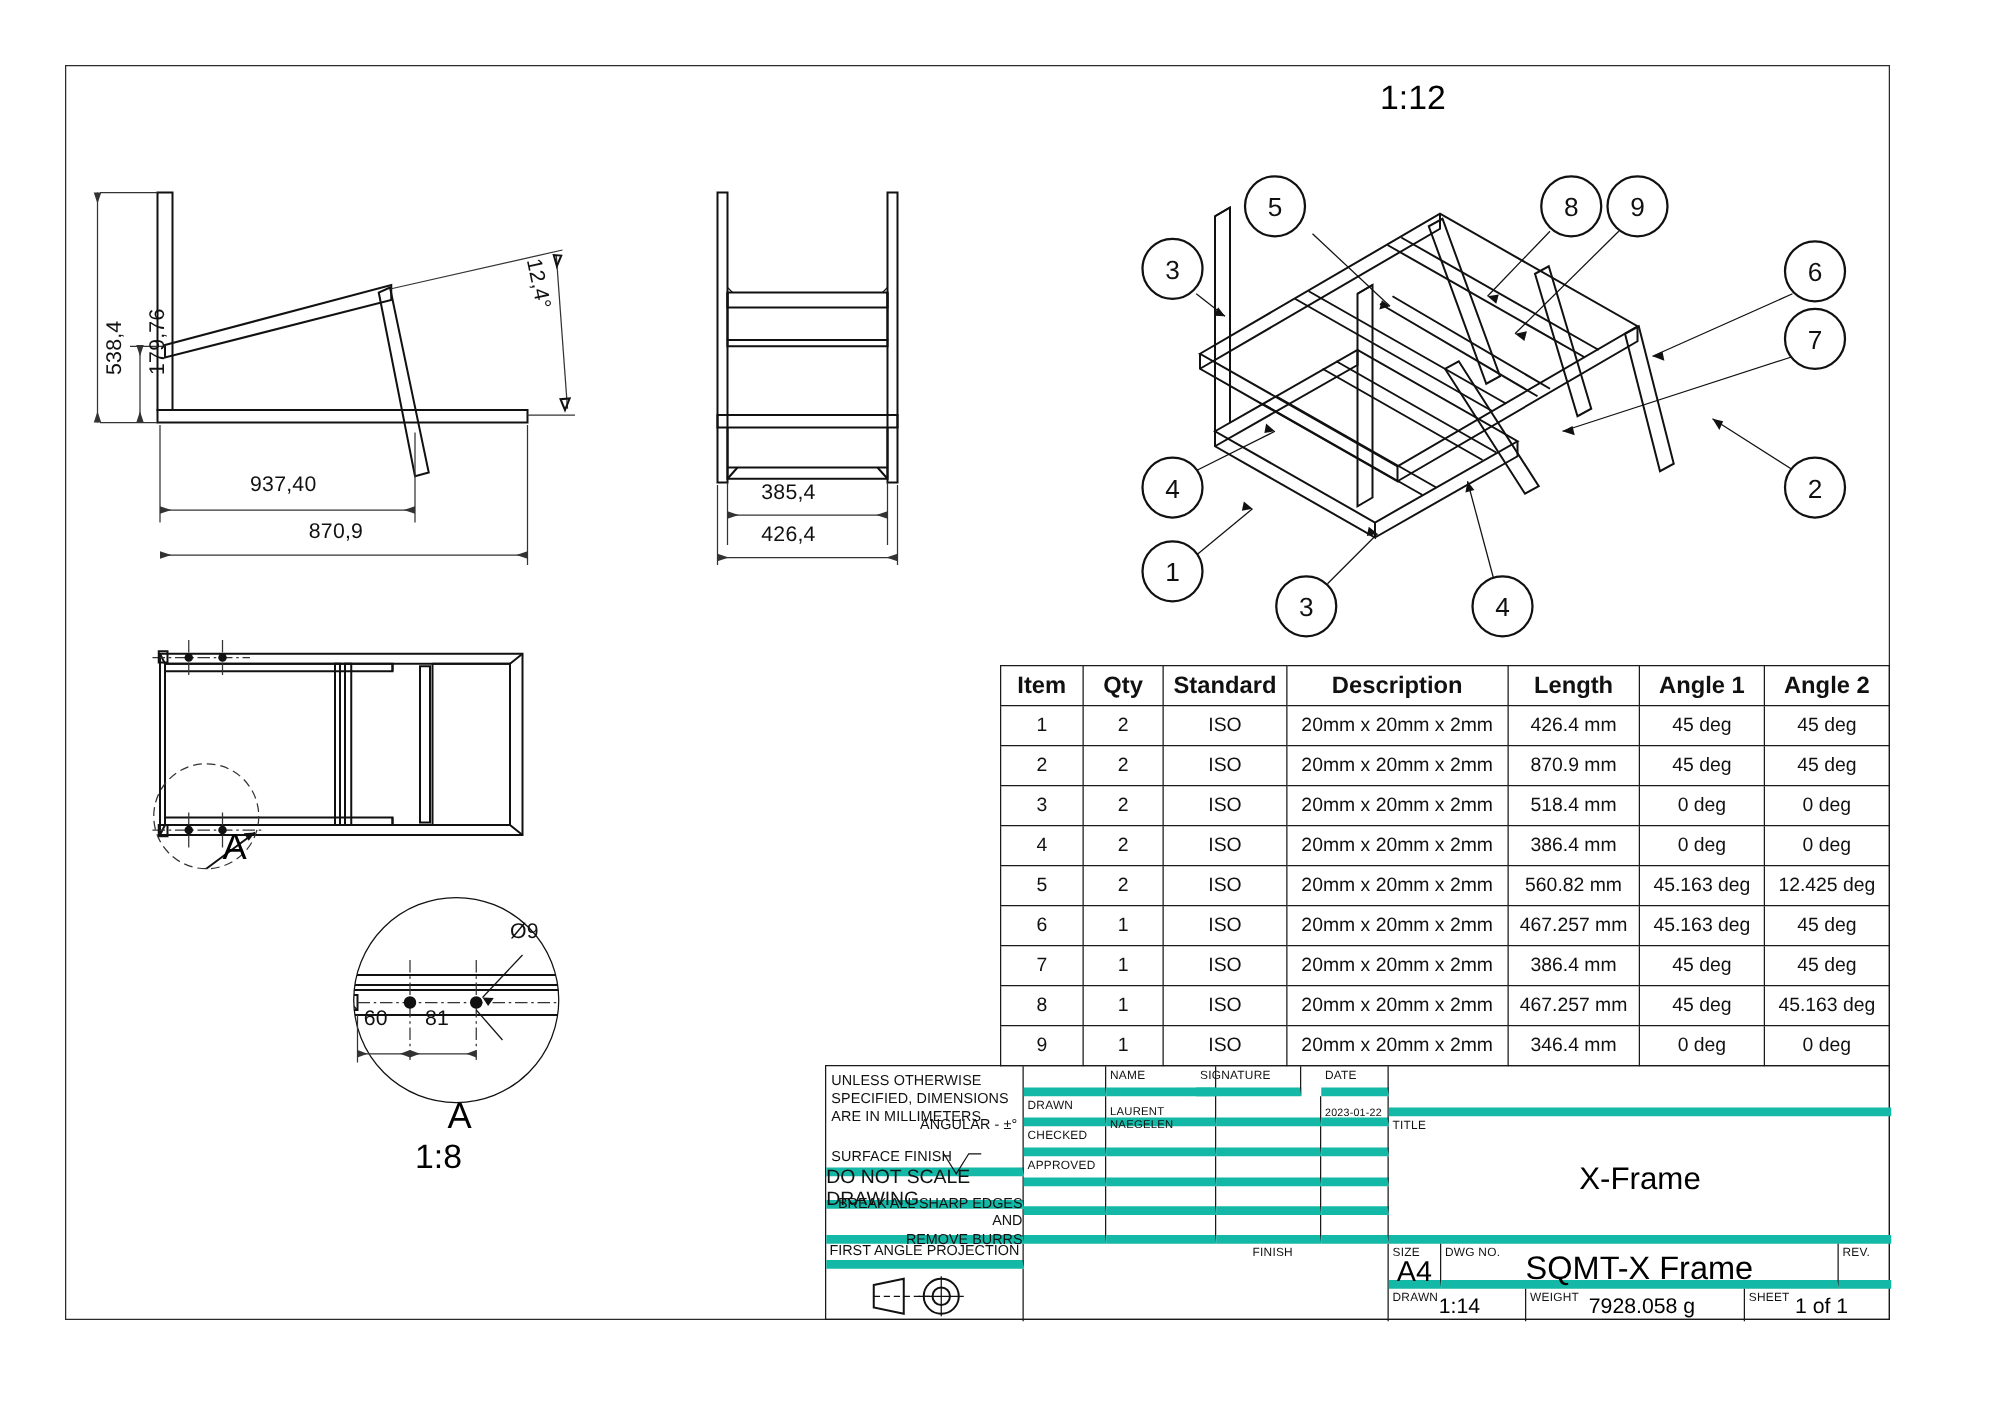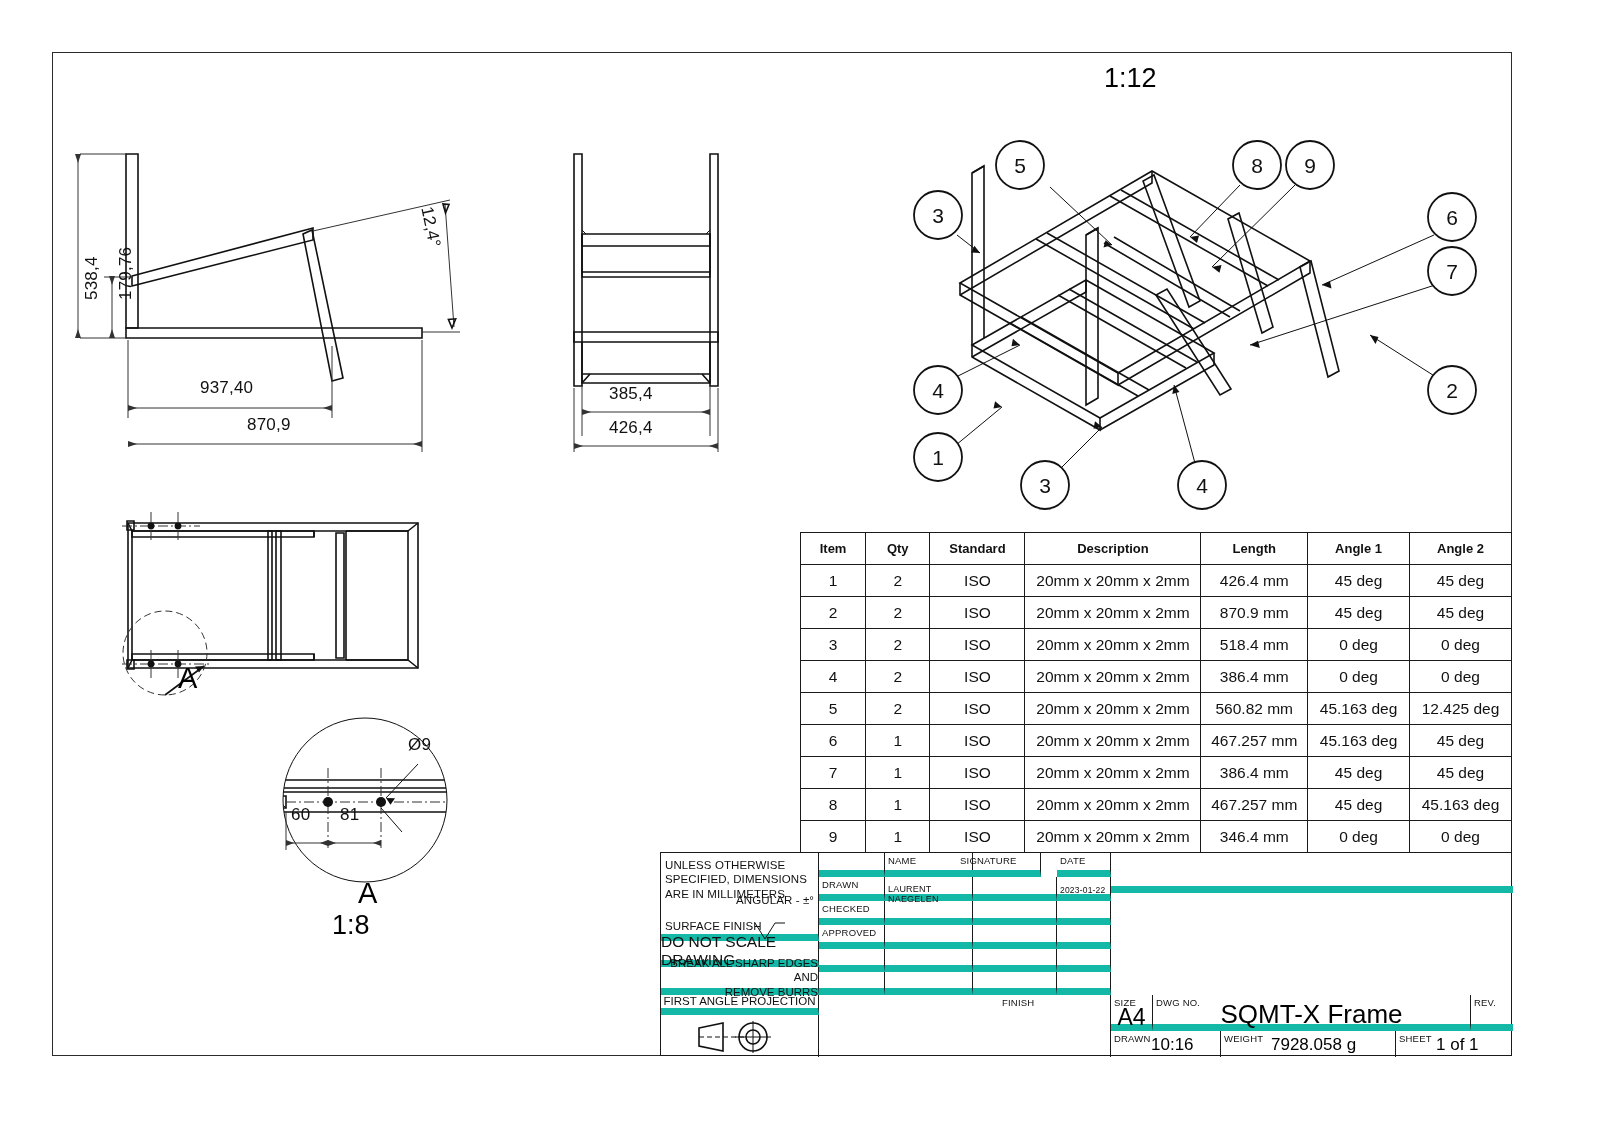--- a/index.html
+++ b/index.html
@@ -12,21 +12,21 @@
   
   .dim{font-size:17px;color:#111;letter-spacing:.2px;white-space:nowrap;}
   .rot90{transform:rotate(-90deg);transform-origin:left top;}
   .scaletxt{font-size:27px;}
   .bigletter{font-size:29px;}
 
   
   #bom{position:absolute;left:800px;top:532px;width:712px;border-collapse:collapse;}
   #bom td,#bom th{border:1px solid #1a1a1a;height:31px;text-align:center;
     font-size:15.5px;color:#111;padding:0 4px;}
-  #bom th{font-weight:bold;font-size:13px;margin-left:36px;}
+  #bom th{font-weight:bold;font-size:19px;margin-left:36px;}
   #bom .c-item{width:62px}
   #bom .c-qty{width:62px}
   #bom .c-std{width:92px}
   #bom .c-desc{width:186px}
   #bom .c-len{width:106px}
   #bom .c-a1{width:102px}
   #bom .c-a2{width:102px}
 
   
   #titleblock{position:absolute;left:660px;top:852px;width:852px;height:204px;
@@ -481,37 +481,41 @@
   <div class="cell" style="left:224px;top:119px;width:88px;height:23px;"></div>
   <div class="cell" style="left:312px;top:119px;width:84px;height:23px;"></div>
   <div class="cell" style="left:396px;top:119px;width:54px;height:23px;"></div>
 
   <div class="cell" style="left:338px;top:142px;width:112px;height:62px;border-bottom:none;">
     <span class="tb-lbl">FINISH</span>
     <div style="position:absolute;left:0;top:18px;width:100%;text-align:center;font-size:14px;"></div>
   </div>
 
   <div class="cell" style="left:450px;top:0;width:402px;height:40px;border-right:none;"></div>
+  <div class="cell" style="left:450px;top:40px;width:402px;height:102px;border-right:none;">
+    <span class="tb-lbl">TITLE</span>
+    <div style="position:absolute;left:0;top:36px;width:100%;text-align:center;font-size:25px;">X-Frame</div>
+  </div>
 
   <div class="cell" style="left:450px;top:142px;width:42px;height:36px;">
     <span class="tb-lbl">SIZE</span>
     <div style="position:absolute;left:0;top:9px;width:100%;text-align:center;font-size:23px;">A4</div>
   </div>
   <div class="cell" style="left:492px;top:142px;width:318px;height:36px;">
     <span class="tb-lbl">DWG NO.</span>
     <div style="position:absolute;left:0;top:4px;width:100%;text-align:center;font-size:26px;">SQMT-X Frame</div>
   </div>
   <div class="cell" style="left:810px;top:142px;width:42px;height:36px;border-right:none;">
     <span class="tb-lbl">REV.</span>
     <div style="position:absolute;left:0;top:14px;width:100%;text-align:center;font-size:14px;"></div>
   </div>
 
   <div class="cell" style="left:450px;top:178px;width:110px;height:26px;border-bottom:none;">
     <span class="tb-lbl">DRAWN</span>
-    <div style="position:absolute;left:40px;top:4px;font-size:17px;">10:16</div>
+    <div style="position:absolute;left:40px;top:4px;font-size:17px;">1:14</div>
   </div>
   <div class="cell" style="left:560px;top:178px;width:175px;height:26px;border-bottom:none;">
     <span class="tb-lbl">WEIGHT</span>
     <div style="position:absolute;left:50px;top:4px;font-size:17px;">7928.058 g</div>
   </div>
   <div class="cell" style="left:735px;top:178px;width:117px;height:26px;border-right:none;border-bottom:none;">
     <span class="tb-lbl">SHEET</span>
     <div style="position:absolute;left:40px;top:4px;font-size:17px;">1 of 1</div>
   </div>
 </div>

